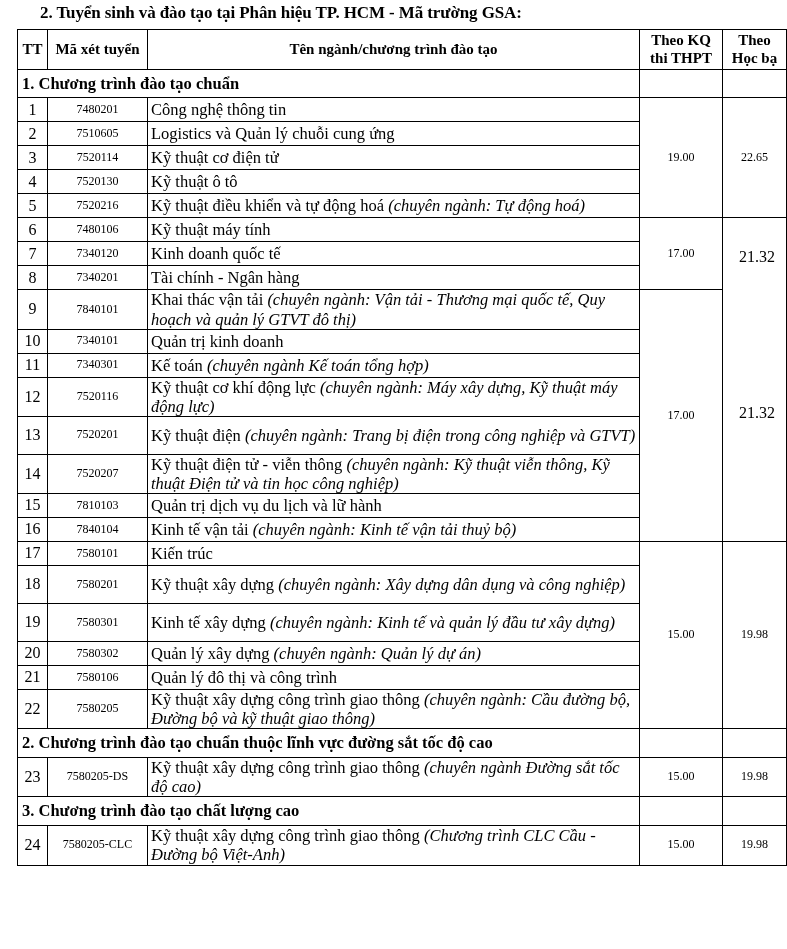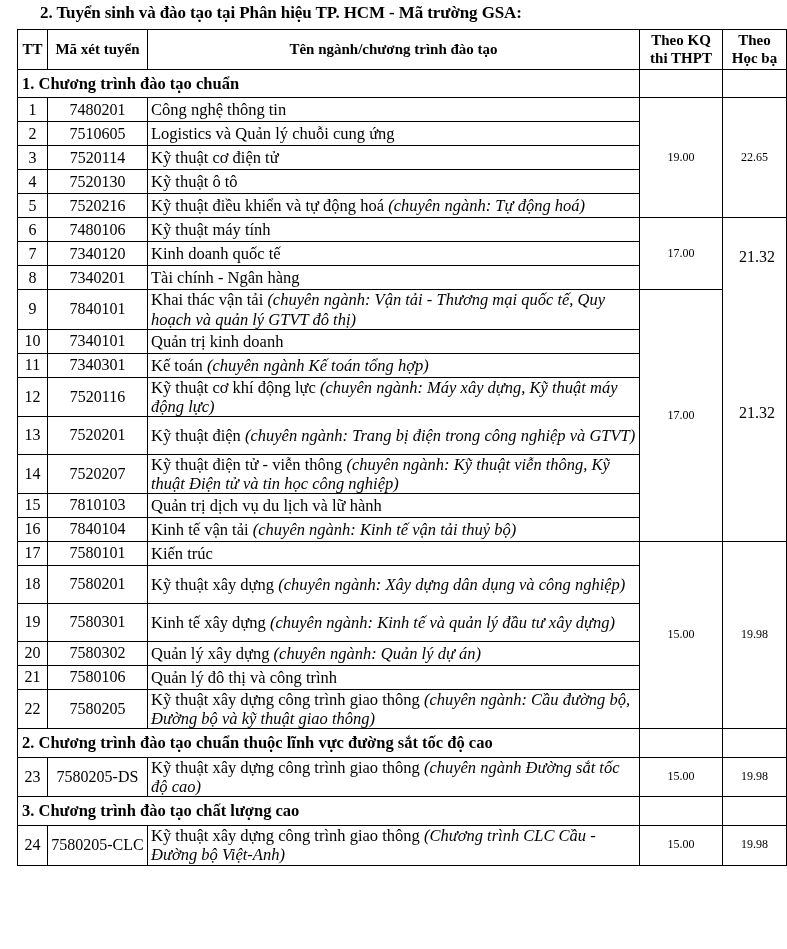--- a/index.html
+++ b/index.html
@@ -73,21 +73,21 @@
   col.c-name  { width: 492px; }
   col.c-thpt  { width: 83px; }
   col.c-hb    { width: 64px; }
 
   td.tt {
     text-align: center;
     font-size: 16px;
   }
   td.code {
     text-align: center;
-    font-size: 16px;
+    font-size: 12px;
     line-height: 1.14;
   }
   td.name {
     text-align: left;
     font-size: 16.5px;
     padding-left: 4px;
     line-height: 1.2;
   }
   td.name .spec {
     font-style: italic;

